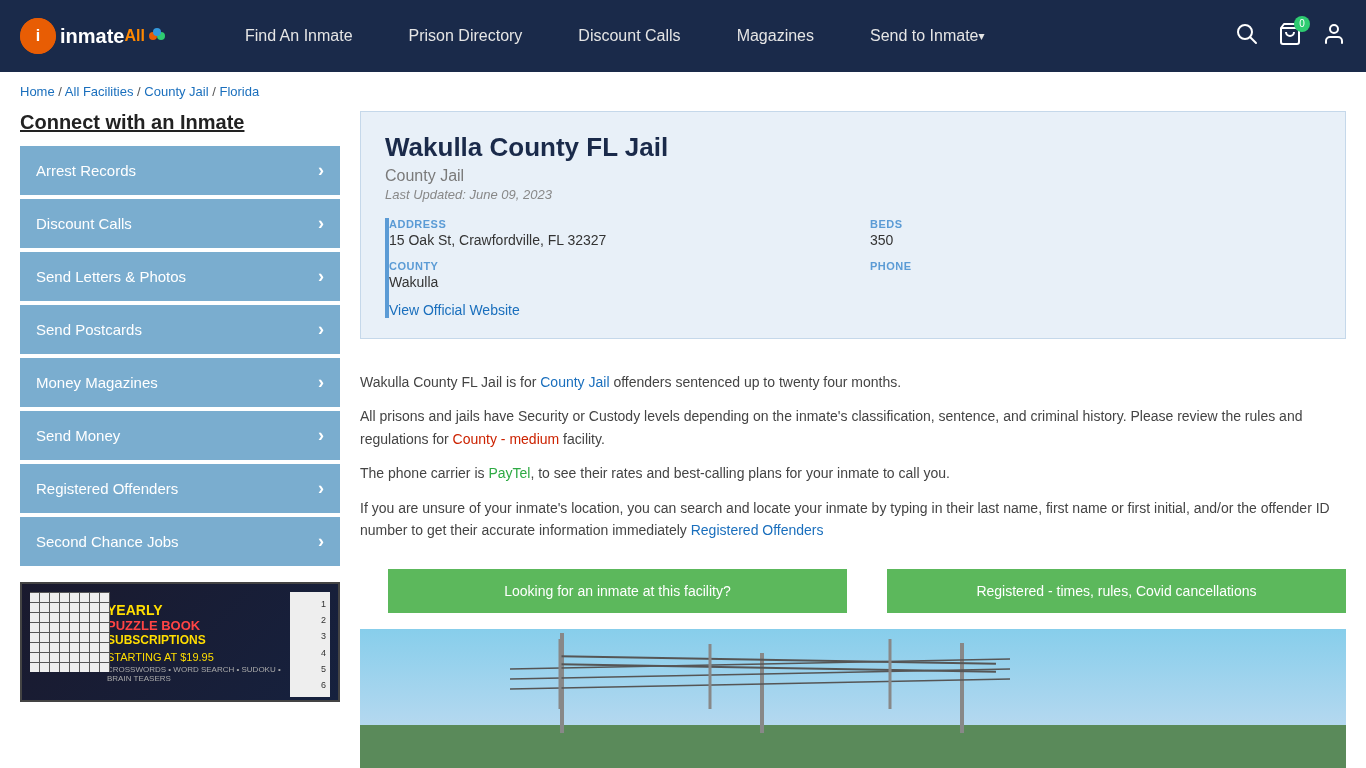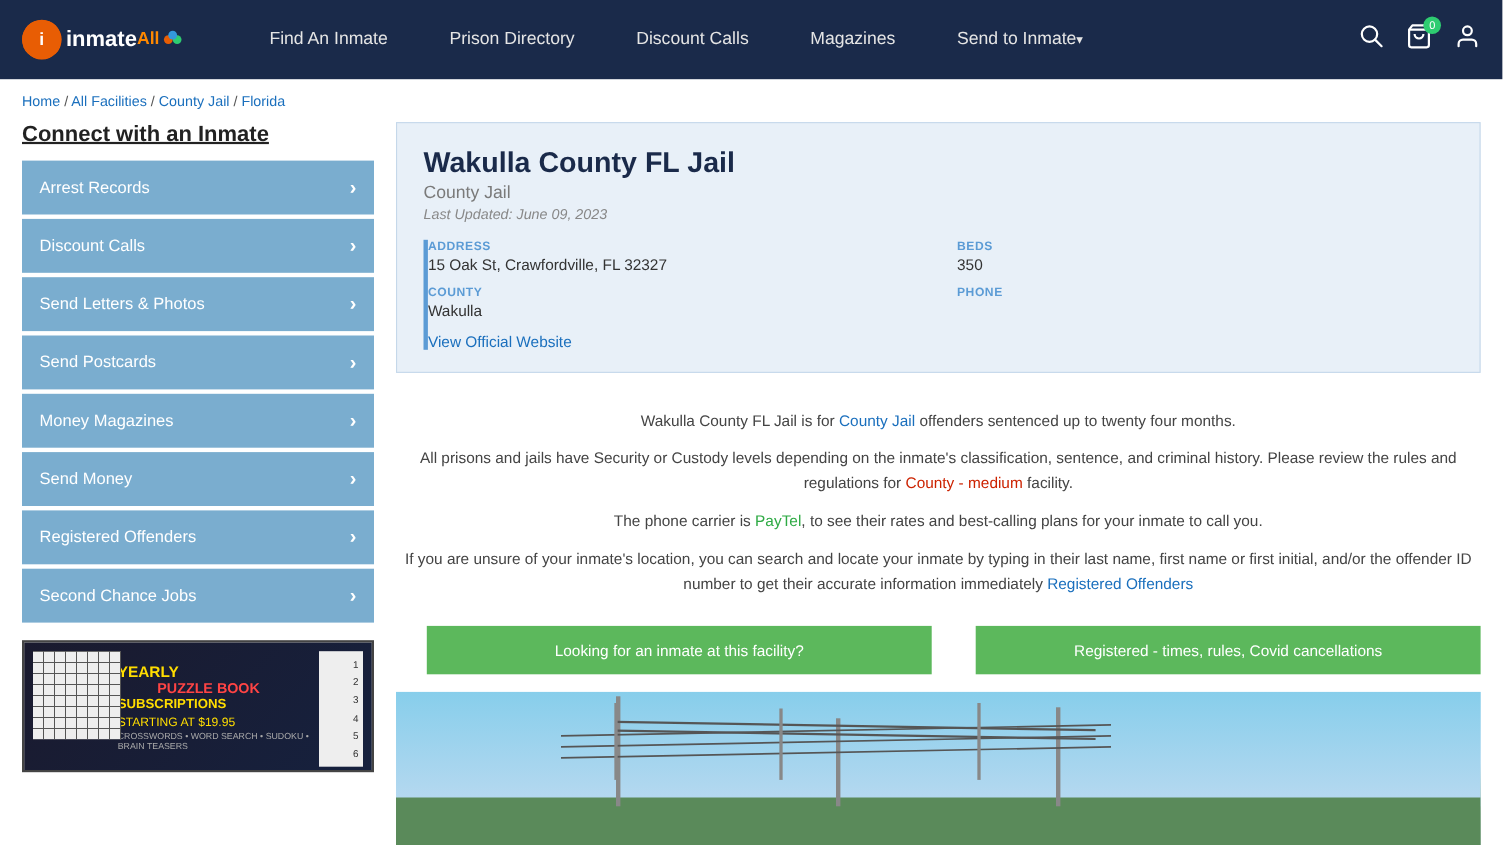--- a/index.html
+++ b/index.html
@@ -229,21 +229,20 @@
 
     
     .description {
       padding: 16px 0;
       line-height: 1.6;
     }
     .description p {
       margin-bottom: 12px;
       font-size: 14px;
       color: #444;
-      text-align: center;
     }
     .description a {
       color: #1a6fbd;
       text-decoration: none;
     }
     .description a.green { color: #2eaa44; }
 
     
     .action-buttons {
       display: flex;
@@ -394,21 +393,21 @@
       </div>
     </div>
 
     <div class="sidebar-ad">
       <div class="ad-crossword"></div>
       <div class="ad-number-block">
         <div style="text-align:right; font-size:9px; line-height:1.8;">1<br>2<br>3<br>4<br>5<br>6</div>
       </div>
       <div style="margin-left:75px; margin-right:45px;">
         <div style="color:#ffdd00; font-size:14px; font-weight:bold;">YEARLY</div>
-        <div style="color:#ff4444; font-size:13px; font-weight:bold;margin-left:36px;">PUZZLE BOOK</div>
+        <div style="color:#ff4444; font-size:13px; font-weight:bold;">PUZZLE BOOK</div>
         <div style="color:#ffdd00; font-size:12px; font-weight:bold;">SUBSCRIPTIONS</div>
         <div style="color:#ffdd00; font-size:11px; margin-top:4px;">STARTING AT $19.95</div>
         <div style="color:#aaa; font-size:8px; margin-top:2px;">CROSSWORDS • WORD SEARCH • SUDOKU • BRAIN TEASERS</div>
       </div>
     </div>
   </aside>
 
   <main class="content">
 
     <div class="facility-card">

